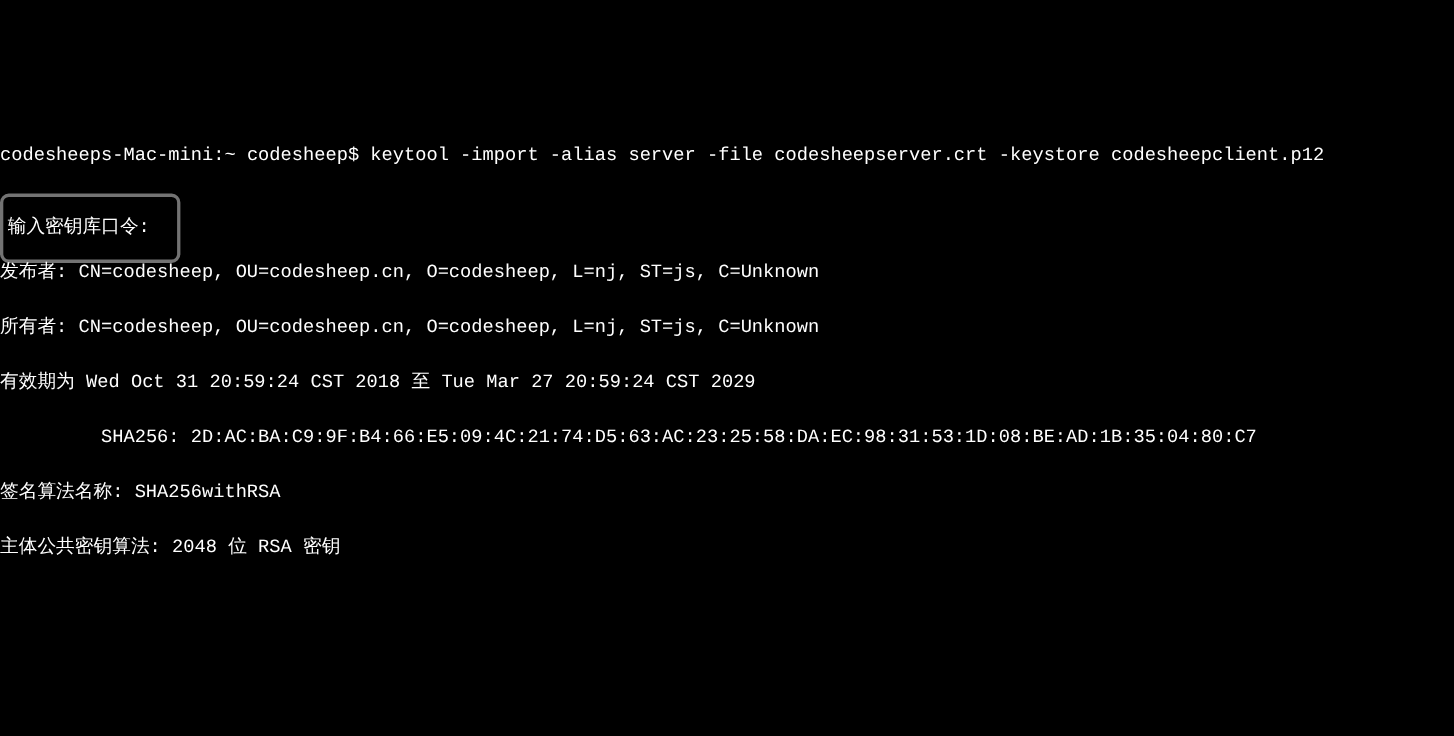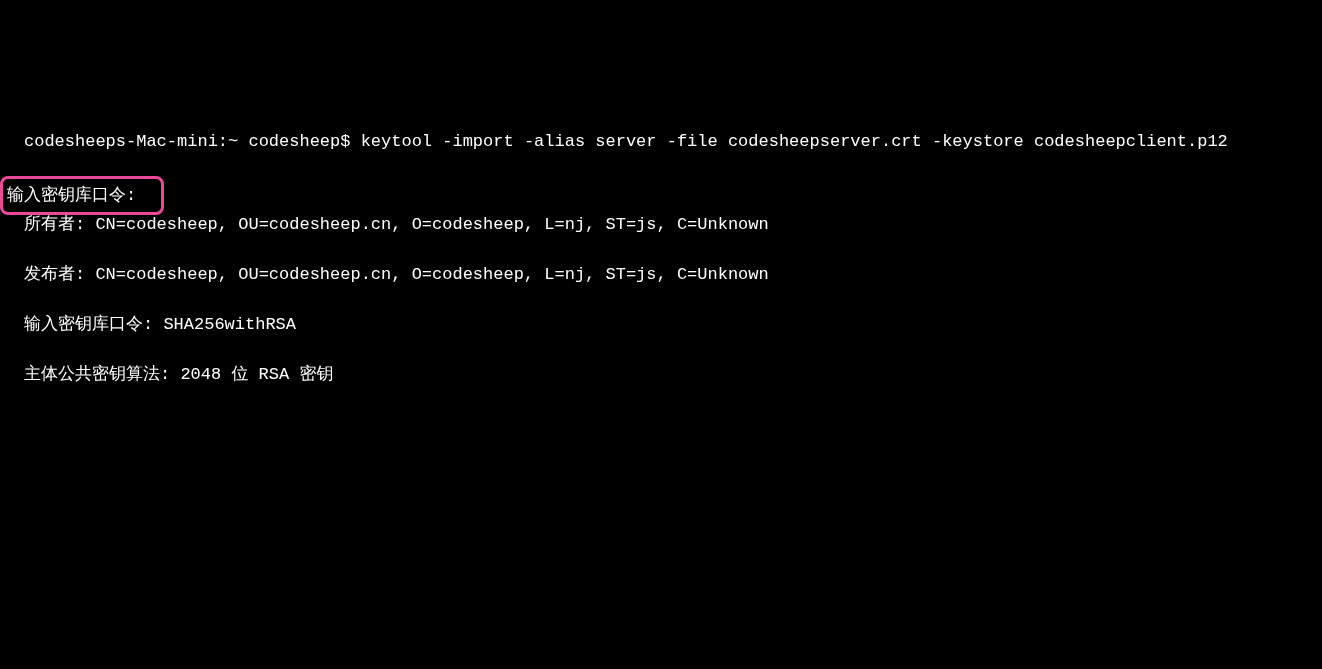--- a/index.html
+++ b/index.html
@@ -16,41 +16,42 @@
       width: 1322px;
       height: 669px;
       overflow: hidden;
       white-space: pre;
     }
     .terminal {
       padding: 4px 0 0 0;
     }
     .highlight-box {
       display: inline-block;
-      border: 3px solid #ec4899;
+      border: 3px solid #737373;
       border-radius: 8px;
-      padding: 4px 4px;
+      padding: 16px 4px;
       margin: -3px 0;
     }
     .line {
       display: block;
-      padding-left: 24px;
     }
   </style>
 </head>
 <body>
 
 
 
 <div class="terminal">
 <span class="line">codesheeps-Mac-mini:~ codesheep$ keytool -import -alias server -file codesheepserver.crt -keystore codesheepclient.p12</span>
 <span class="highlight-box"><span>输入密钥库口令:  </span></span>
+<span class="line">发布者: CN=codesheep, OU=codesheep.cn, O=codesheep, L=nj, ST=js, C=Unknown</span>
 <span class="line">所有者: CN=codesheep, OU=codesheep.cn, O=codesheep, L=nj, ST=js, C=Unknown</span>
-<span class="line">发布者: CN=codesheep, OU=codesheep.cn, O=codesheep, L=nj, ST=js, C=Unknown</span>
-<span class="line">输入密钥库口令: SHA256withRSA</span>
+<span class="line">有效期为 Wed Oct 31 20:59:24 CST 2018 至 Tue Mar 27 20:59:24 CST 2029</span>
+<span class="line">         SHA256: 2D:AC:BA:C9:9F:B4:66:E5:09:4C:21:74:D5:63:AC:23:25:58:DA:EC:98:31:53:1D:08:BE:AD:1B:35:04:80:C7</span>
+<span class="line">签名算法名称: SHA256withRSA</span>
 <span class="line">主体公共密钥算法: 2048 位 RSA 密钥</span>
 
 <span class="line"></span>
 
 <span class="line"></span>
 
 
 
 
 

